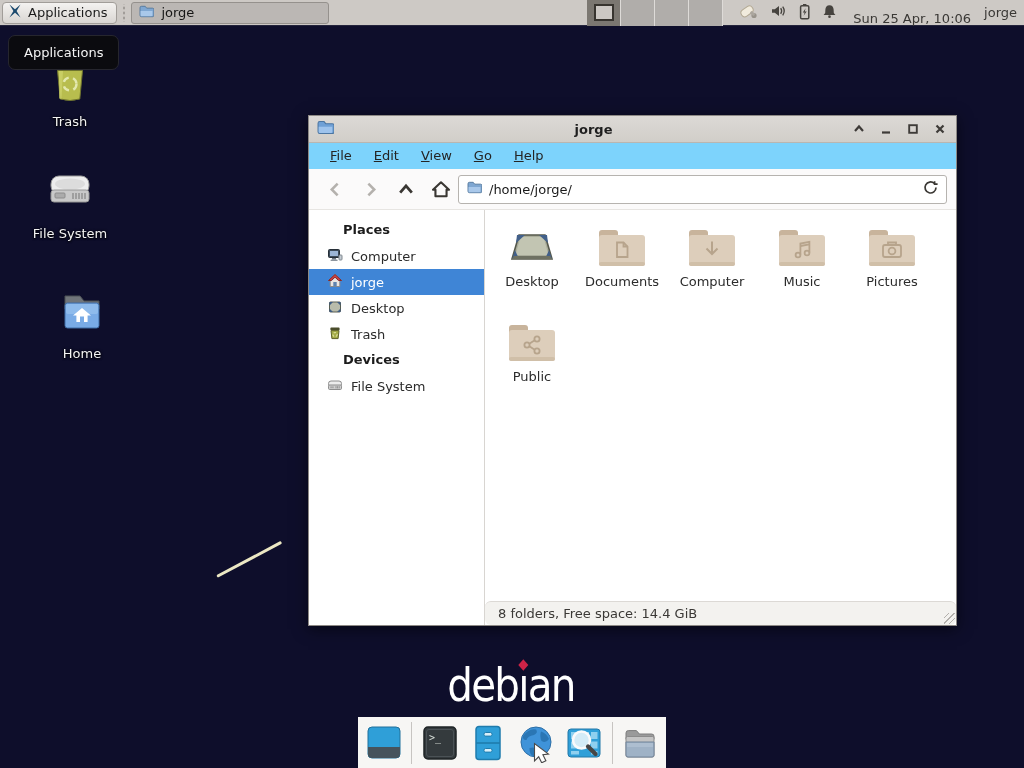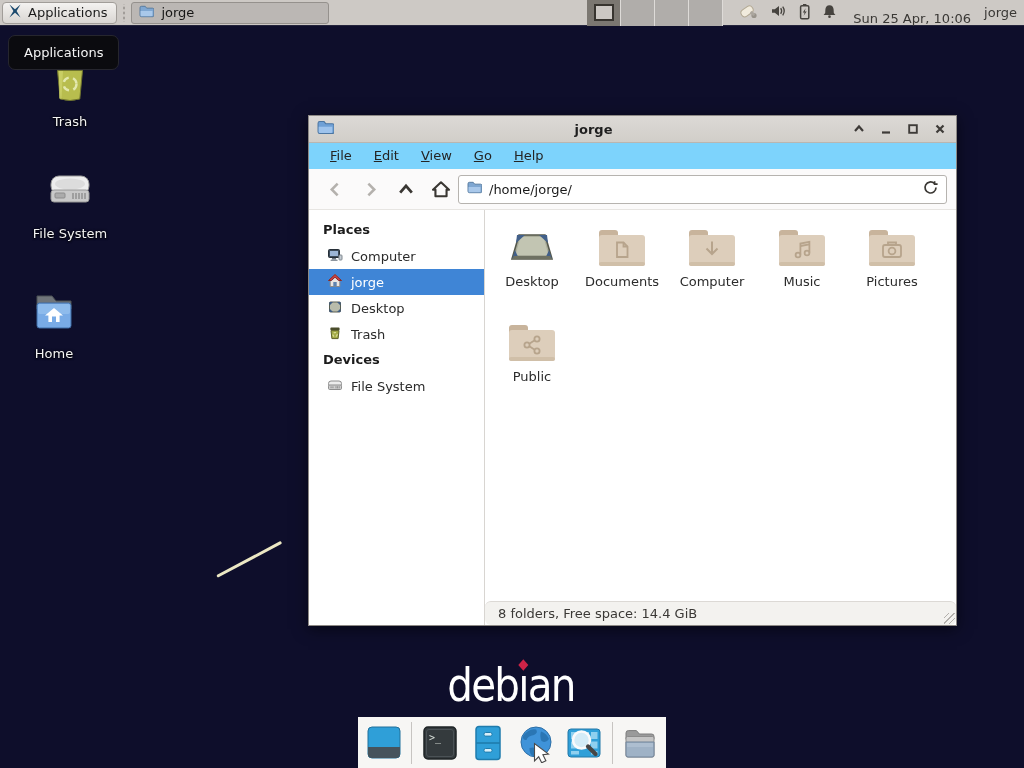--- a/index.html
+++ b/index.html
@@ -29,21 +29,21 @@
 
   
   .tooltip { position:absolute; left:8px; top:35px; padding:9px 15px; background:#0b0b0f;
              border:1px solid #26262e; border-radius:7px; color:#f4f4f4; z-index:60; }
 
   
   .dicon { position:absolute; width:104px; display:flex; flex-direction:column; align-items:center; }
   .dicon .lbl { margin-top:7px; color:#f4f4f4; text-shadow:0 1px 2px #000, 0 0 3px #000; }
   .dicon-trash { left:18px; top:56px; }
   .dicon-fs    { left:18px; top:168px; }
-  .dicon-home  { left:2px; top:288px; }
+  .dicon-home  { left:30px; top:288px; }
 
   
   .artifact { position:absolute; left:217px; top:575px; width:73px; height:3px; background:#ece8c4;
               border-radius:2px; transform:rotate(-28deg); transform-origin:left center; }
 
   
   .win { position:absolute; left:308px; top:115px; width:649px; height:511px; background:#fff;
          border:1px solid #8d8985; box-shadow:0 3px 14px rgba(0,0,0,.55); display:flex; flex-direction:column; }
   .titlebar { height:27px; background:linear-gradient(#dcd9d6,#d1cec9); border-bottom:1px solid #b9b6b1;
               display:flex; align-items:center; padding:0 8px; }
@@ -53,21 +53,21 @@
   .menubar { height:26px; background:#7dd3fc; display:flex; align-items:center; padding-left:10px; }
   .mi { display:inline-block; padding:0 11px; line-height:26px; color:#242424; }
   .mi::first-letter { text-decoration:underline; }
   .toolbar { height:41px; background:#fbfafa; border-bottom:1px solid #e7e5e2; display:flex; align-items:center; padding:0 9px; }
   .navbtn { width:35px; height:30px; display:flex; align-items:center; justify-content:center; }
   .pathbar { flex:1; height:29px; margin-left:0; background:#fff; border:1px solid #b6b3af; border-radius:3px;
              display:flex; align-items:center; gap:7px; padding:0 8px; color:#191919; }
   .pathbar .ptext { flex:1; }
   .win-content { flex:1; display:flex; min-height:0; }
   .sidebar { width:175px; background:#fff; padding-top:7px; }
-  .group-h { font-weight:bold; color:#1c1c1c; padding:5px 0 6px 14px; }
+  .group-h { font-weight:bold; color:#1c1c1c; padding:5px 0 6px 14px;margin-left:20px; }
   .side-item { height:26px; display:flex; align-items:center; gap:8px; padding-left:18px; color:#2b2b2b; }
   .side-item.selected { background:#3f85d6; color:#fff; }
   .vdivider { width:1px; background:#d8d5d1; }
   .rightcol { flex:1; display:flex; flex-direction:column; min-width:0; }
   .filegrid { flex:1; background:#fff; padding:18px 0 0 2px; display:grid;
               grid-template-columns:repeat(5,90px); grid-auto-rows:95px; justify-items:center; align-content:start; }
   .fcell { width:90px; display:flex; flex-direction:column; align-items:center; }
   .fcell .flbl { margin-top:6px; color:#2c2c2c; white-space:nowrap; }
   .statusbar { height:24px; background:#f3f2ef; border-top:1px solid #dcd9d5; display:flex; align-items:center;
                padding-left:13px; color:#3b3936; position:relative;border-radius:6px; }

